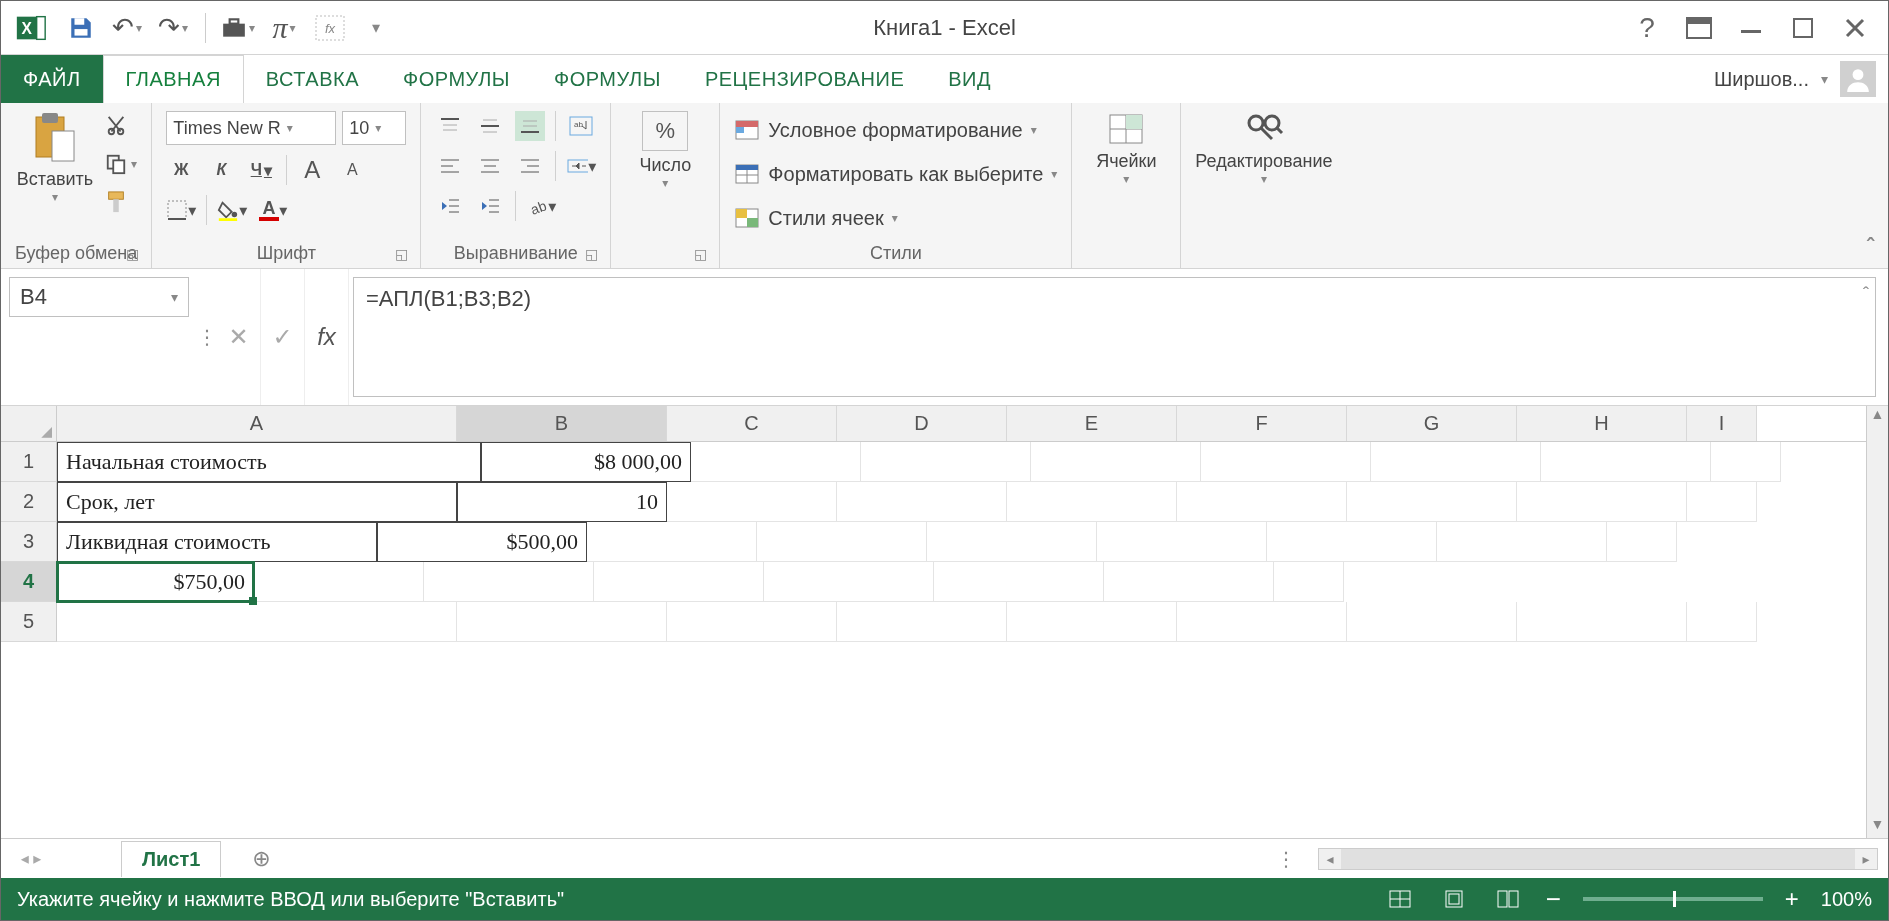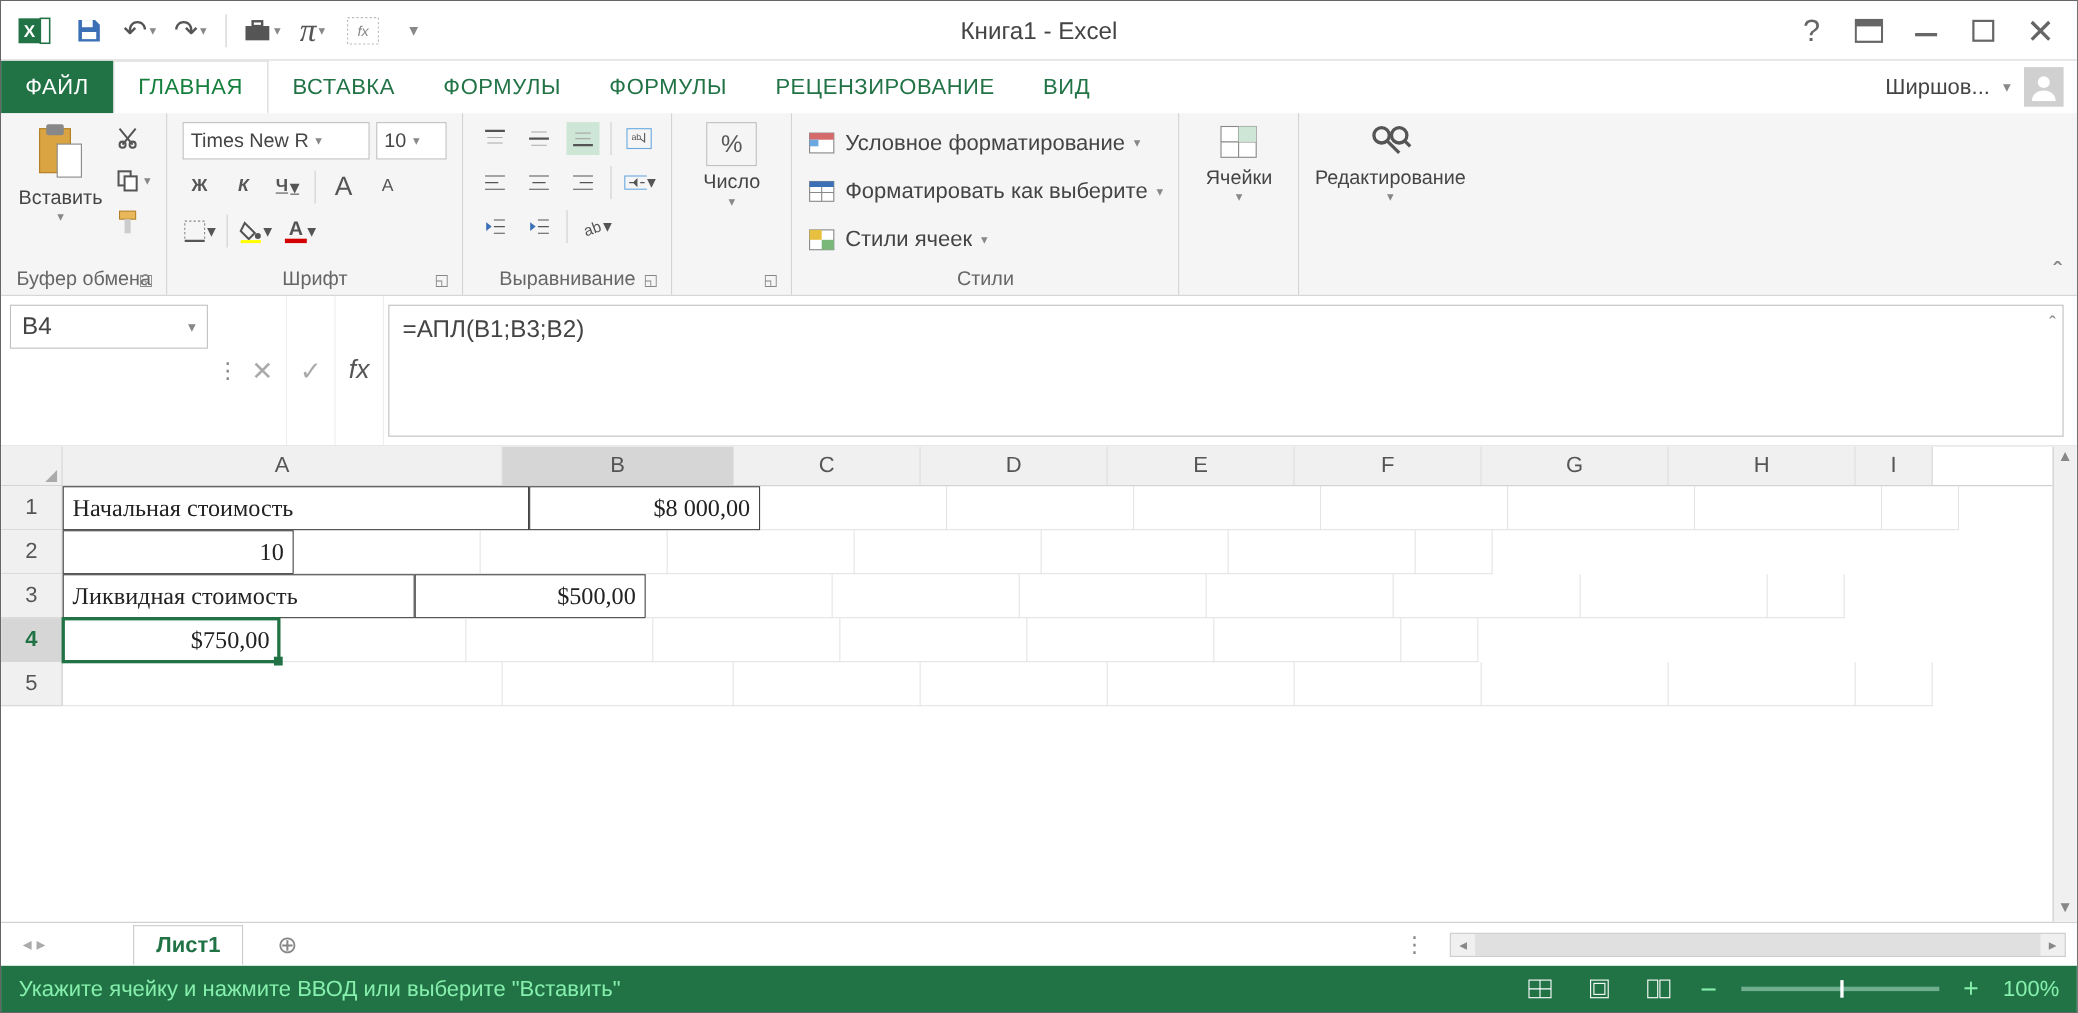--- a/index.html
+++ b/index.html
@@ -73,21 +73,21 @@
   
   .sheet-bar { height: 40px; border-top: 1px solid #ccc; display: flex; align-items: center; background: #fff; }
   .sheet-nav { width: 60px; display: flex; align-items: center; justify-content: center; gap: 10px; color: #aaa; font-size: 16px; }
   .sheet-tab { padding: 6px 20px; border: 1px solid #ccc; border-bottom: none; font-size: 20px; color: #217346; font-weight: bold; background: #fff; }
   .sheet-add { width: 40px; display: flex; align-items: center; justify-content: center; color: #888; font-size: 22px; margin-left: 20px; }
   .sheet-dots { margin-left: auto; margin-right: 12px; color: #888; font-size: 20px; }
   .hscroll { flex: 1; max-width: 560px; height: 22px; border: 1px solid #ccc; margin: 0 10px; position: relative; background: #f0f0f0; display:flex; align-items:center; }
   .hscroll .l, .hscroll .r { width: 22px; text-align: center; color: #888; font-size: 14px; }
   .hscroll .thumb { flex:1; height: 100%; background: #e0e0e0; }
   
-  .statusbar { height: 42px; background: #217346; color: #86efac; display: flex; align-items: center; padding: 16px 16px; font-size: 20px; }
+  .statusbar { height: 42px; background: #217346; color: #ffffff; display: flex; align-items: center; padding: 16px 16px; font-size: 20px; }
   .status-right { margin-left: auto; display: flex; align-items: center; gap: 22px; }
   .view-btn { width: 32px; height: 28px; display: flex; align-items: center; justify-content: center; }
   .zoom-slider { width: 180px; height: 4px; background: #6fae8f; position: relative; }
   .zoom-slider::before { content:""; position:absolute; left:50%; top:-6px; width:3px; height:16px; background:#fff; }
   svg { display: block; }
 </style>
 </head>
 <body>
 
 <div class="window">
@@ -485,20 +485,21 @@
               <div class="cell" style="width: 170px;"></div>
               <div class="cell" style="width: 170px;"></div>
               <div class="cell" style="width: 170px;"></div>
               <div class="cell" style="width: 170px;"></div>
               <div class="cell" style="width: 170px;"></div>
               <div class="cell" style="width: 170px;"></div>
               <div class="cell" style="width: 70px;"></div>
             </div>
             <div class="row-g">
               <div class="row-h">2</div>
+              <div class="cell b1" style="width: 400px;">Срок, лет</div>
               <div class="cell b1 right" style="width: 210px;">10</div>
               <div class="cell" style="width: 170px;"></div>
               <div class="cell" style="width: 170px;"></div>
               <div class="cell" style="width: 170px;"></div>
               <div class="cell" style="width: 170px;"></div>
               <div class="cell" style="width: 170px;"></div>
               <div class="cell" style="width: 170px;"></div>
               <div class="cell" style="width: 70px;"></div>
             </div>
             <div class="row-g">

